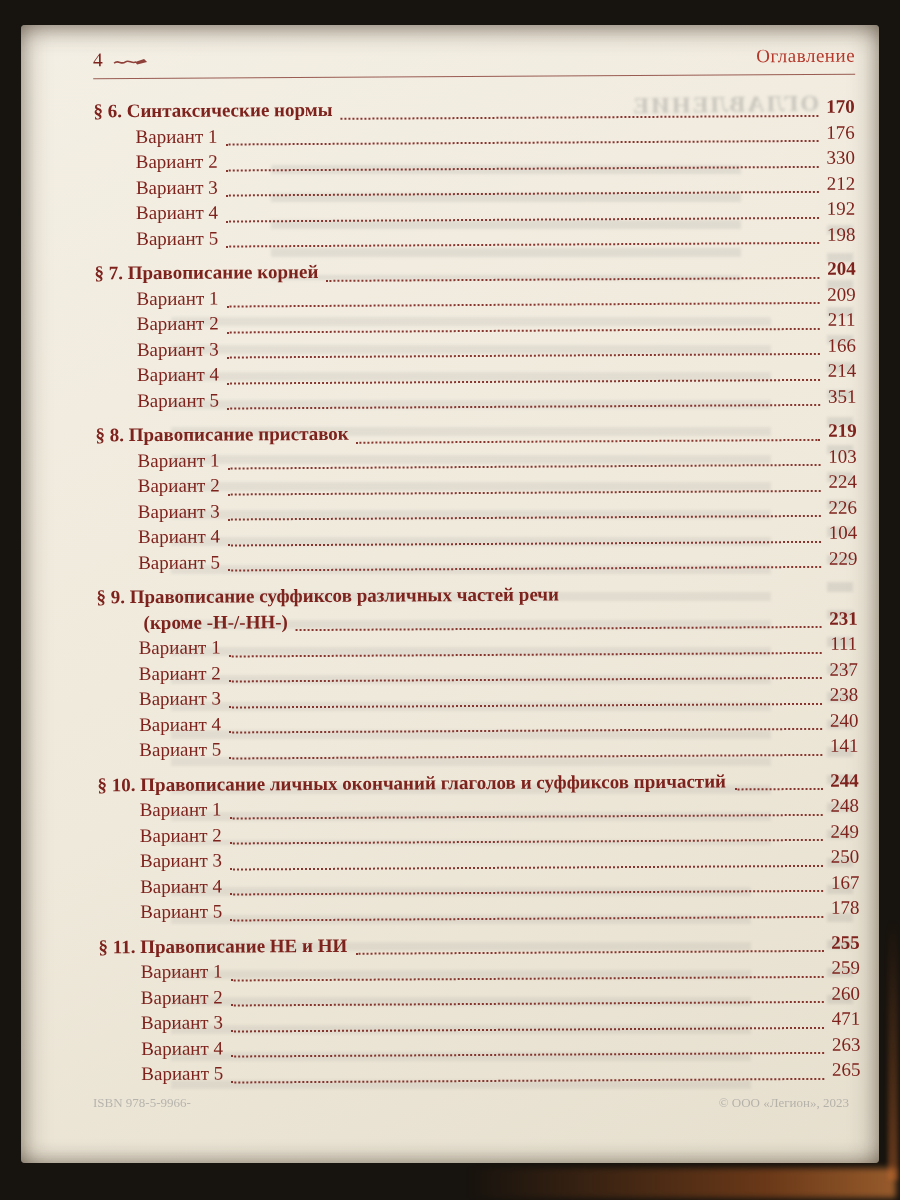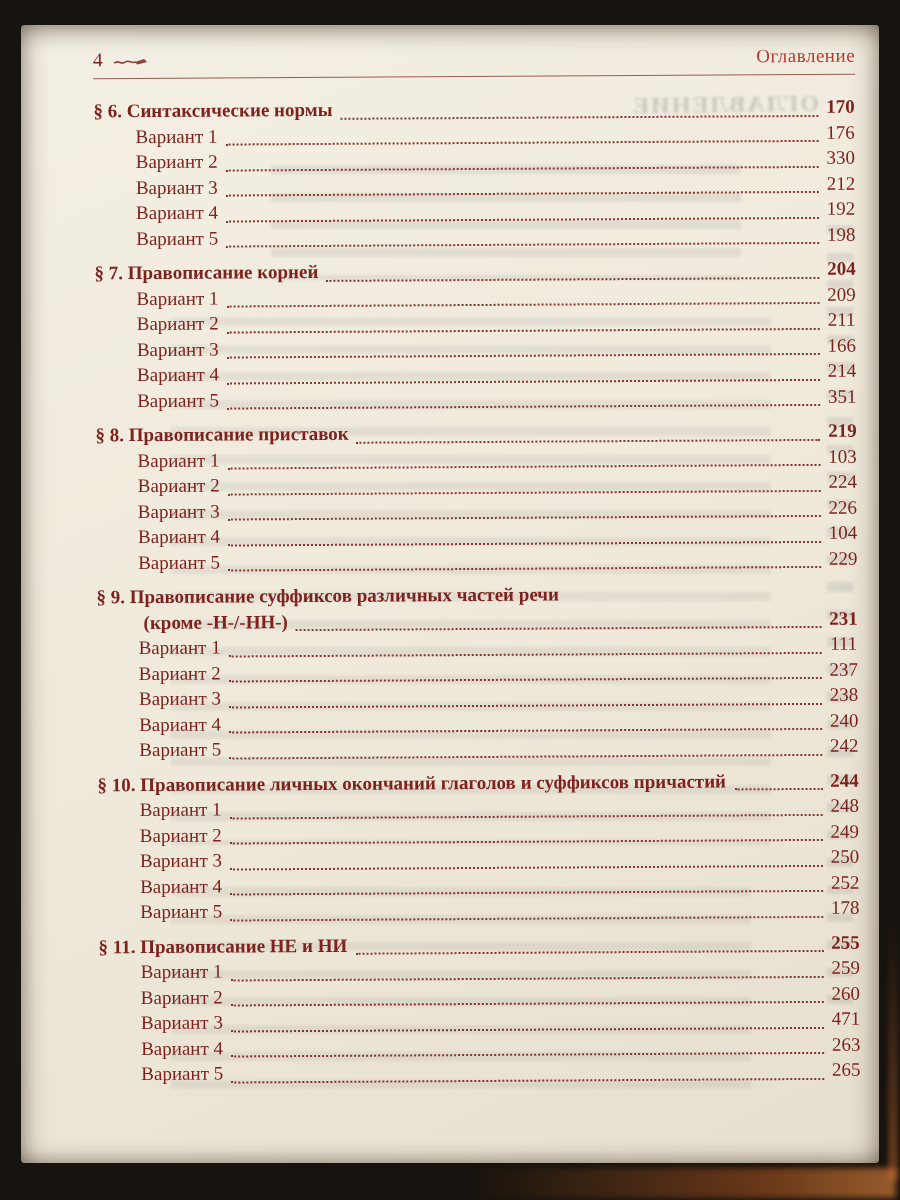--- a/index.html
+++ b/index.html
@@ -92,20 +92,24 @@
 
 <div class="scan">
 
   <div class="page">
 
     <div class="ghost-title">ОГЛАВЛЕНИЕ</div>
     <div class="gblock gb1"></div>
     <div class="gblock gb2"></div>
     <div class="gblock gb3"></div>
     <div class="gblock gb4"></div>
+    <div class="gfooter">
+      <span>ISBN 978-5-9966-</span>
+      <span>© ООО «Легион», 2023</span>
+    </div>
 
     <div class="content">
 
       <div class="header-row">
         <span class="pnum-wrap">
           <span class="pnum">4</span>
           <span class="pen-icon">
             <svg width="36" height="12" viewBox="0 0 36 12" aria-hidden="true">
               <path d="M1 7 C5 3 8 9 12 6 C16 3 18 8 23 6" stroke="currentColor" stroke-width="1.6" fill="none"></path>
               <path d="M22 6 L31 3 L34 6 L24 8.5 Z" fill="currentColor"></path>
@@ -239,21 +243,21 @@
               <span class="pg">238</span>
             </div>
             <div class="row variant">
               <span class="t">Вариант 4</span>
               <span class="leader"></span>
               <span class="pg">240</span>
             </div>
             <div class="row variant">
               <span class="t">Вариант 5</span>
               <span class="leader"></span>
-              <span class="pg">242</span>
+              <span class="pg">141</span>
             </div>
           </div>
           <div class="sec">
             <div class="row heading">
               <span class="t">§ 10. Правописание личных окончаний глаголов и суффиксов причастий</span>
               <span class="leader"></span>
               <span class="pg">244</span>
             </div>
             <div class="row variant">
               <span class="t">Вариант 1</span>
@@ -266,21 +270,21 @@
               <span class="pg">249</span>
             </div>
             <div class="row variant">
               <span class="t">Вариант 3</span>
               <span class="leader"></span>
               <span class="pg">250</span>
             </div>
             <div class="row variant">
               <span class="t">Вариант 4</span>
               <span class="leader"></span>
-              <span class="pg">252</span>
+              <span class="pg">167</span>
             </div>
             <div class="row variant">
               <span class="t">Вариант 5</span>
               <span class="leader"></span>
               <span class="pg">178</span>
             </div>
           </div>
           <div class="sec">
             <div class="row heading">
               <span class="t">§ 11. Правописание НЕ и НИ</span>

